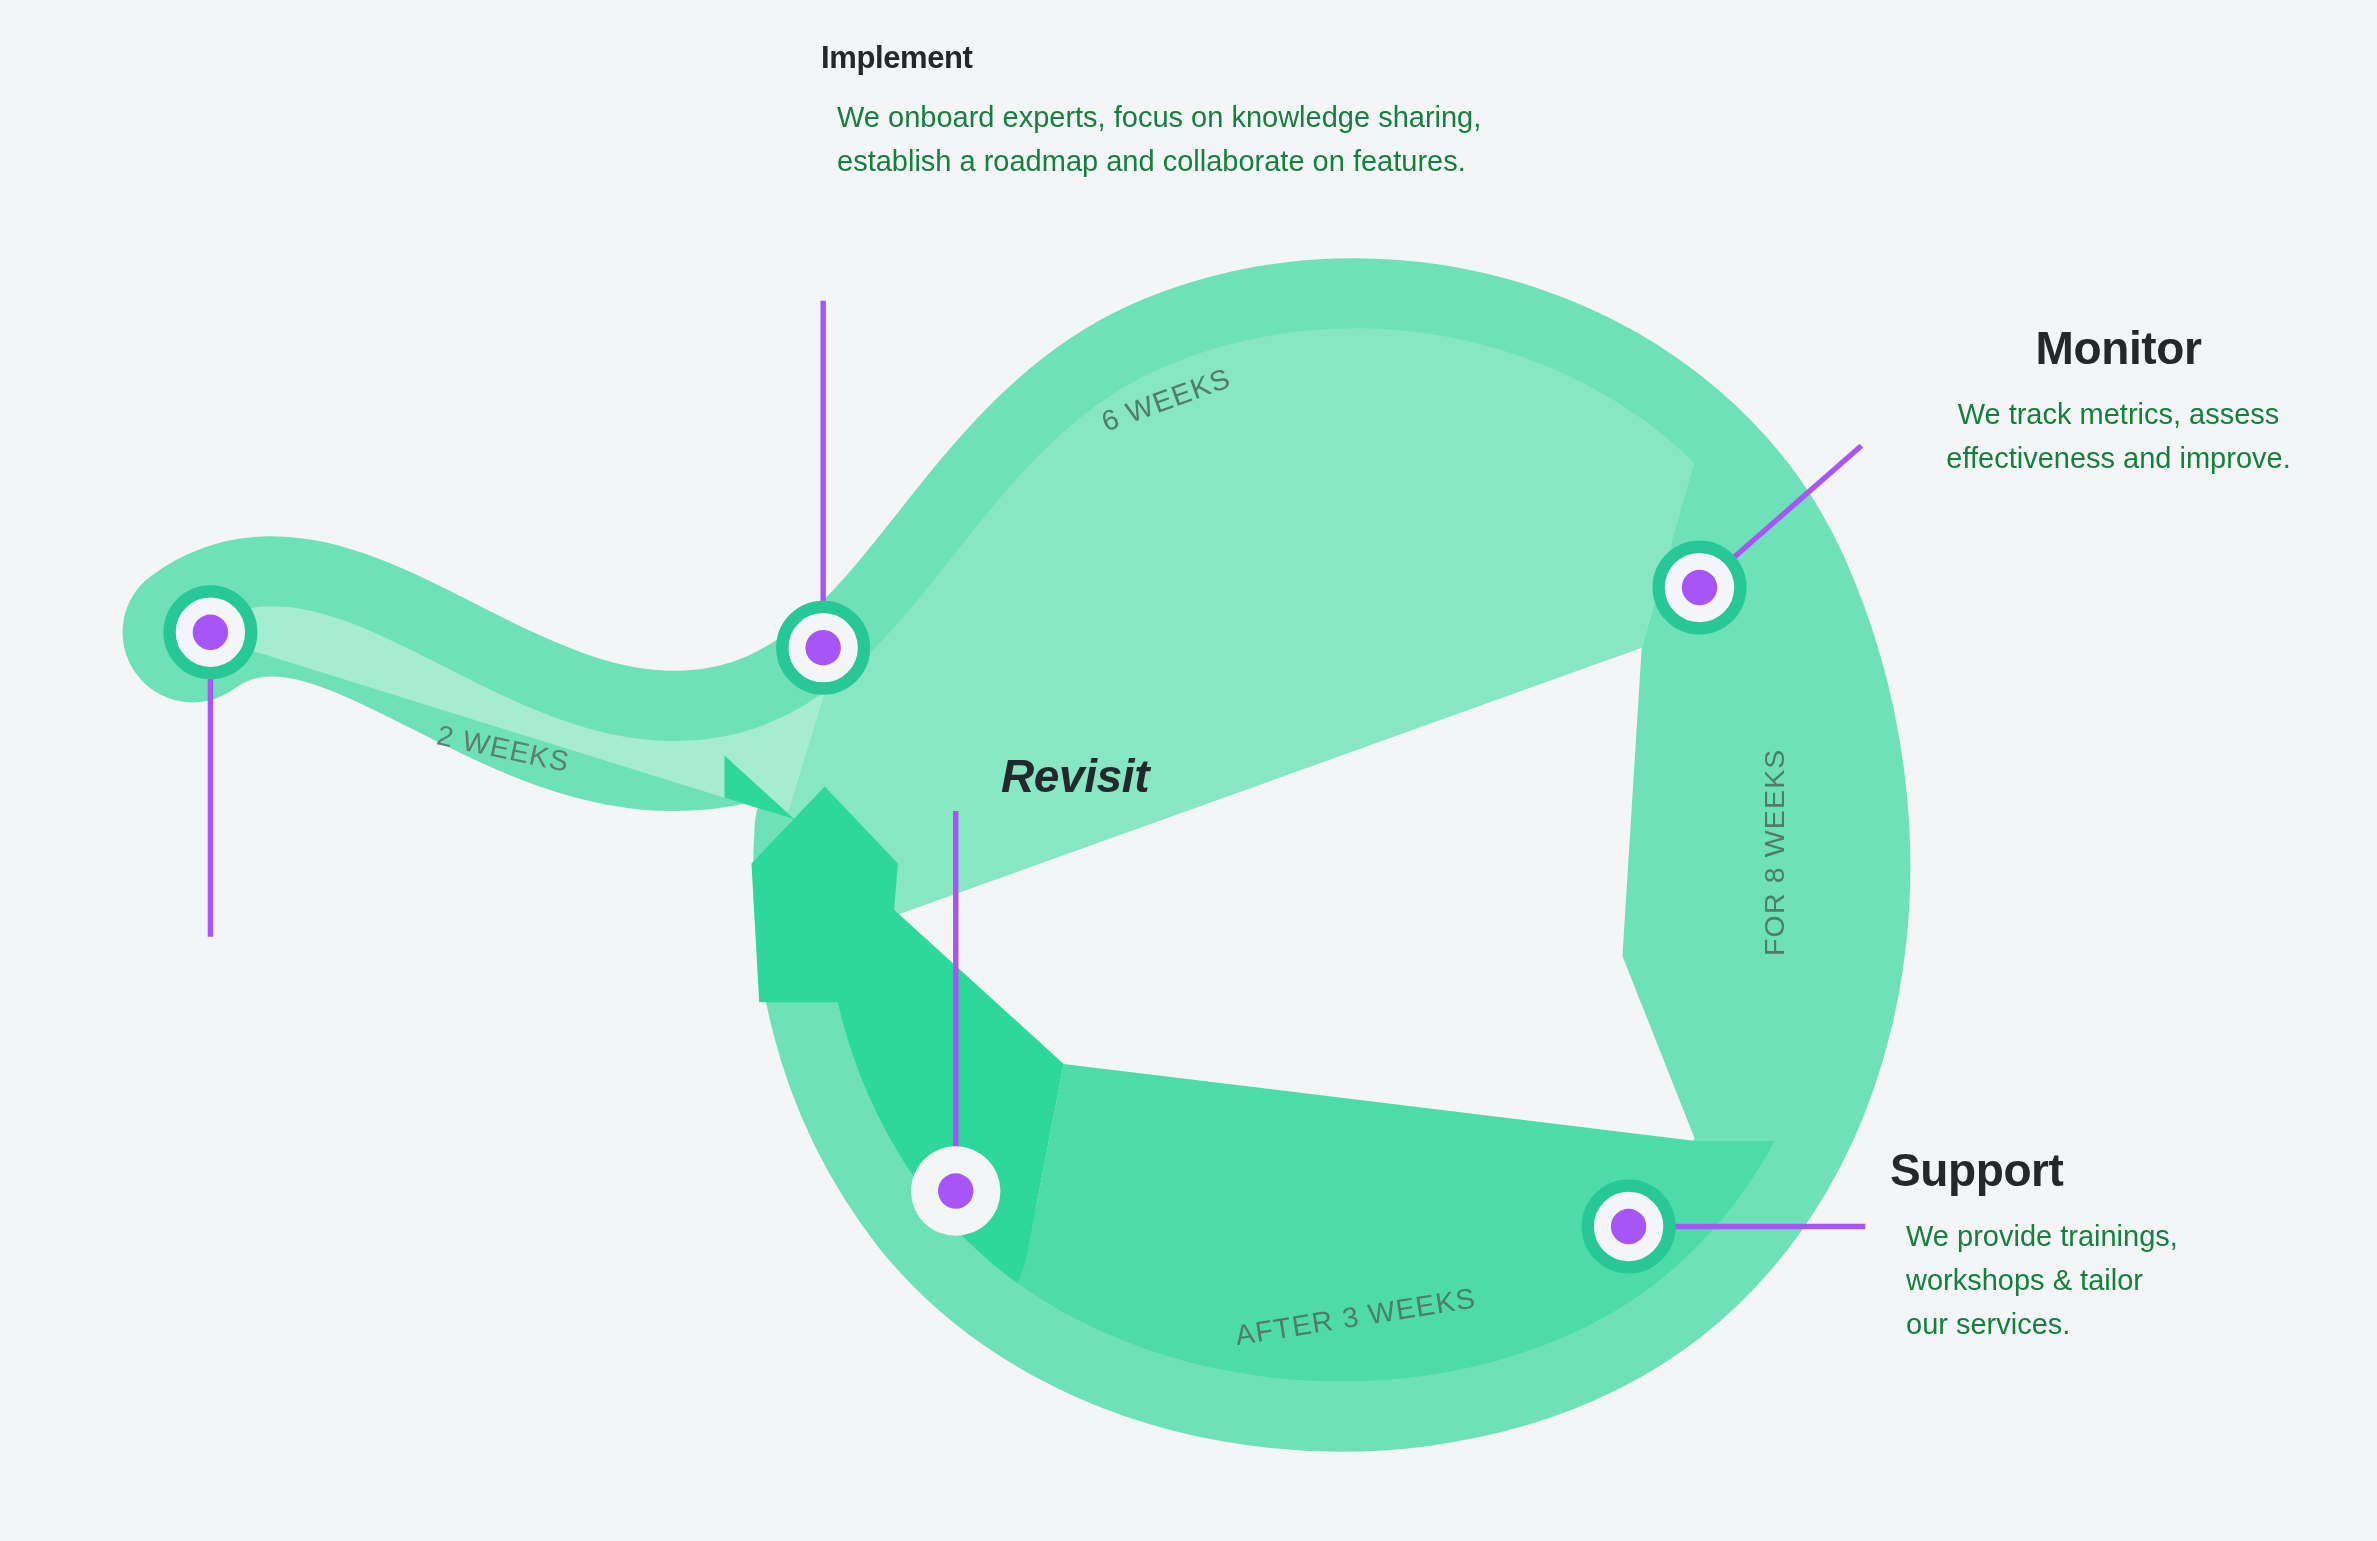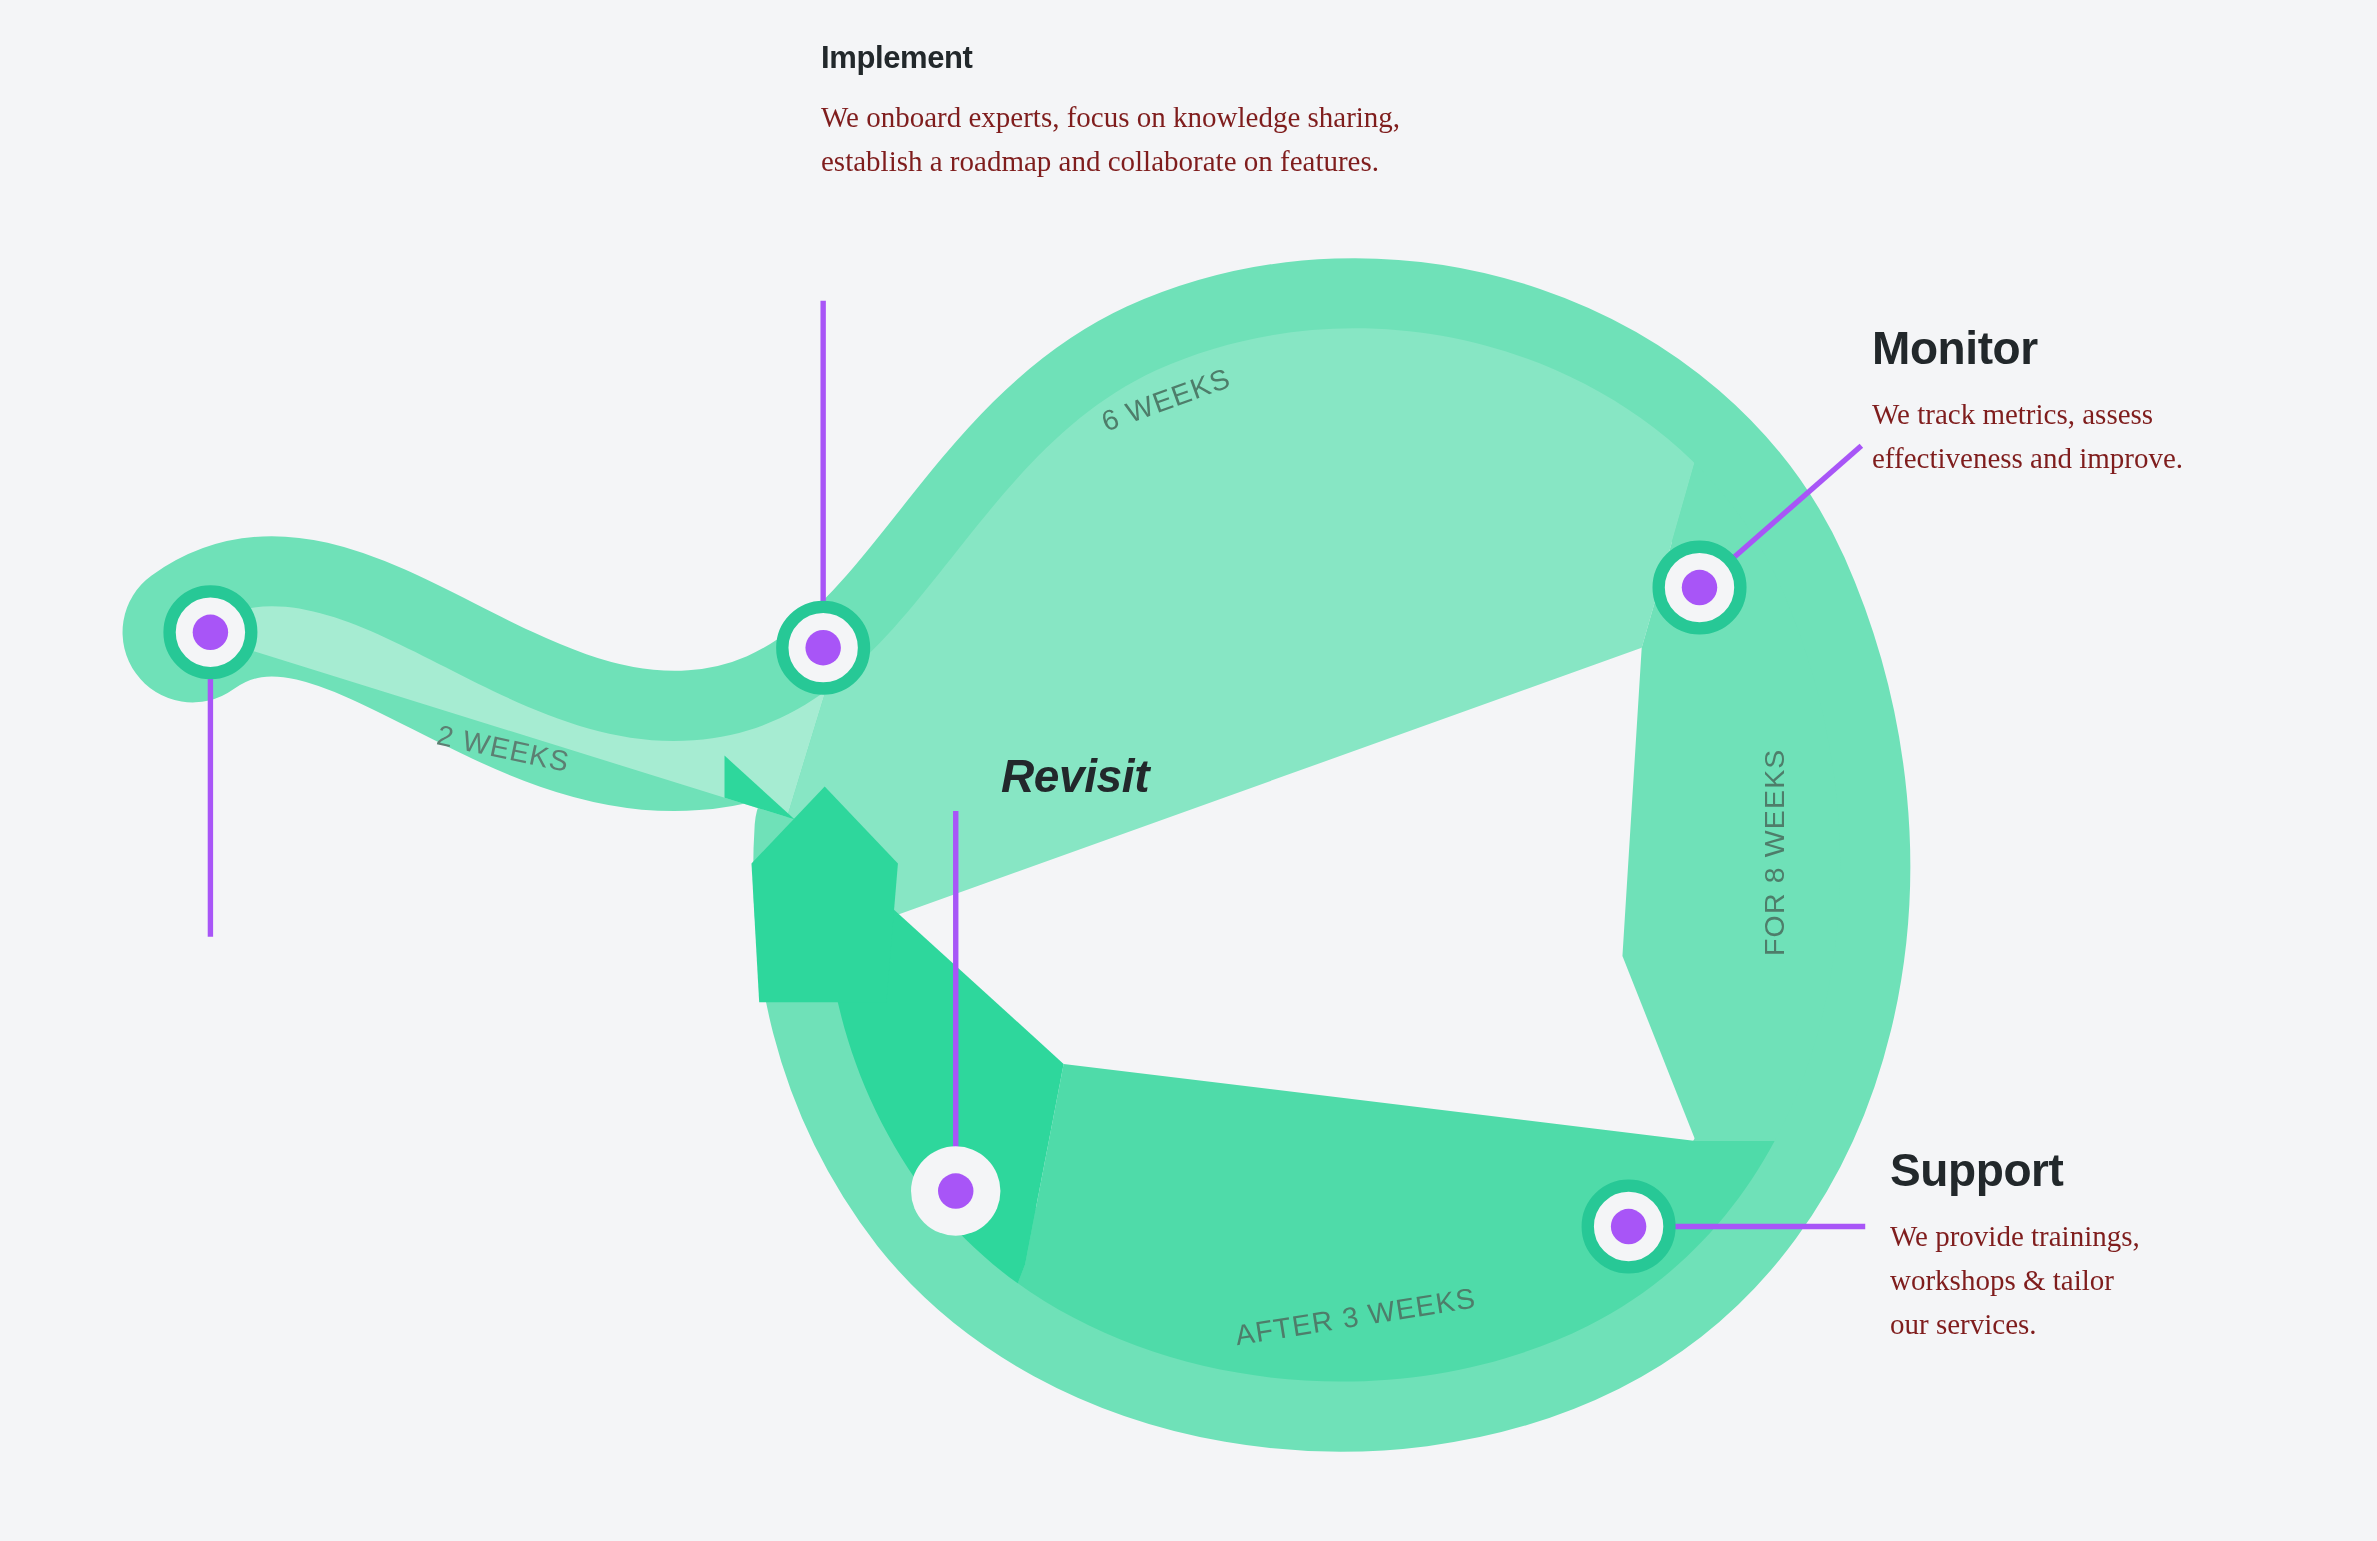--- a/index.html
+++ b/index.html
@@ -36,32 +36,32 @@
     font-family: "Liberation Sans", sans-serif;
     font-weight: bold;
     font-size: 45px;
     letter-spacing: -0.4px;
     color: #22282b;
     margin: 0 0 20px 0;
     line-height: 1.05;
     white-space: nowrap;
   }
   .step-desc {
-    font-family: Liberation Serif, serif;
+    font-family: Liberation Sans, sans-serif;
     font-size: 29px;
     line-height: 1.52;
-    color: #7f1d1d;
-    margin: 0;
+    color: #15803d;
+    margin: 16px;
     white-space: pre-line;
   }
   
   #block-discover  { left: 171px;  top: 973px; width: 493px; }
   #block-implement { left: 821px; top: 42px;   width: 910px; }
   #block-revisit   { left: 1001px; top: 752px;  width: 493px; }
-  #block-monitor   { left: 1872px; top: 324px;  width: 493px; }
+  #block-monitor   { left: 1872px; top: 324px;  width: 493px; text-align: center; }
   #block-support   { left: 1890px; top: 1146px; width: 493px; }
 
   #block-implement .step-title { font-size: 31px; }
   #block-implement .step-desc  { font-size: 29px; line-height: 1.55; }
   #block-revisit   .step-title { font-size: 46px; font-style: italic; }
   #block-monitor   .step-title { font-size: 46px; }
   #block-support   .step-title { font-size: 46px; }
   #block-discover  .step-title { font-size: 46px; }
 
   .week-label {

